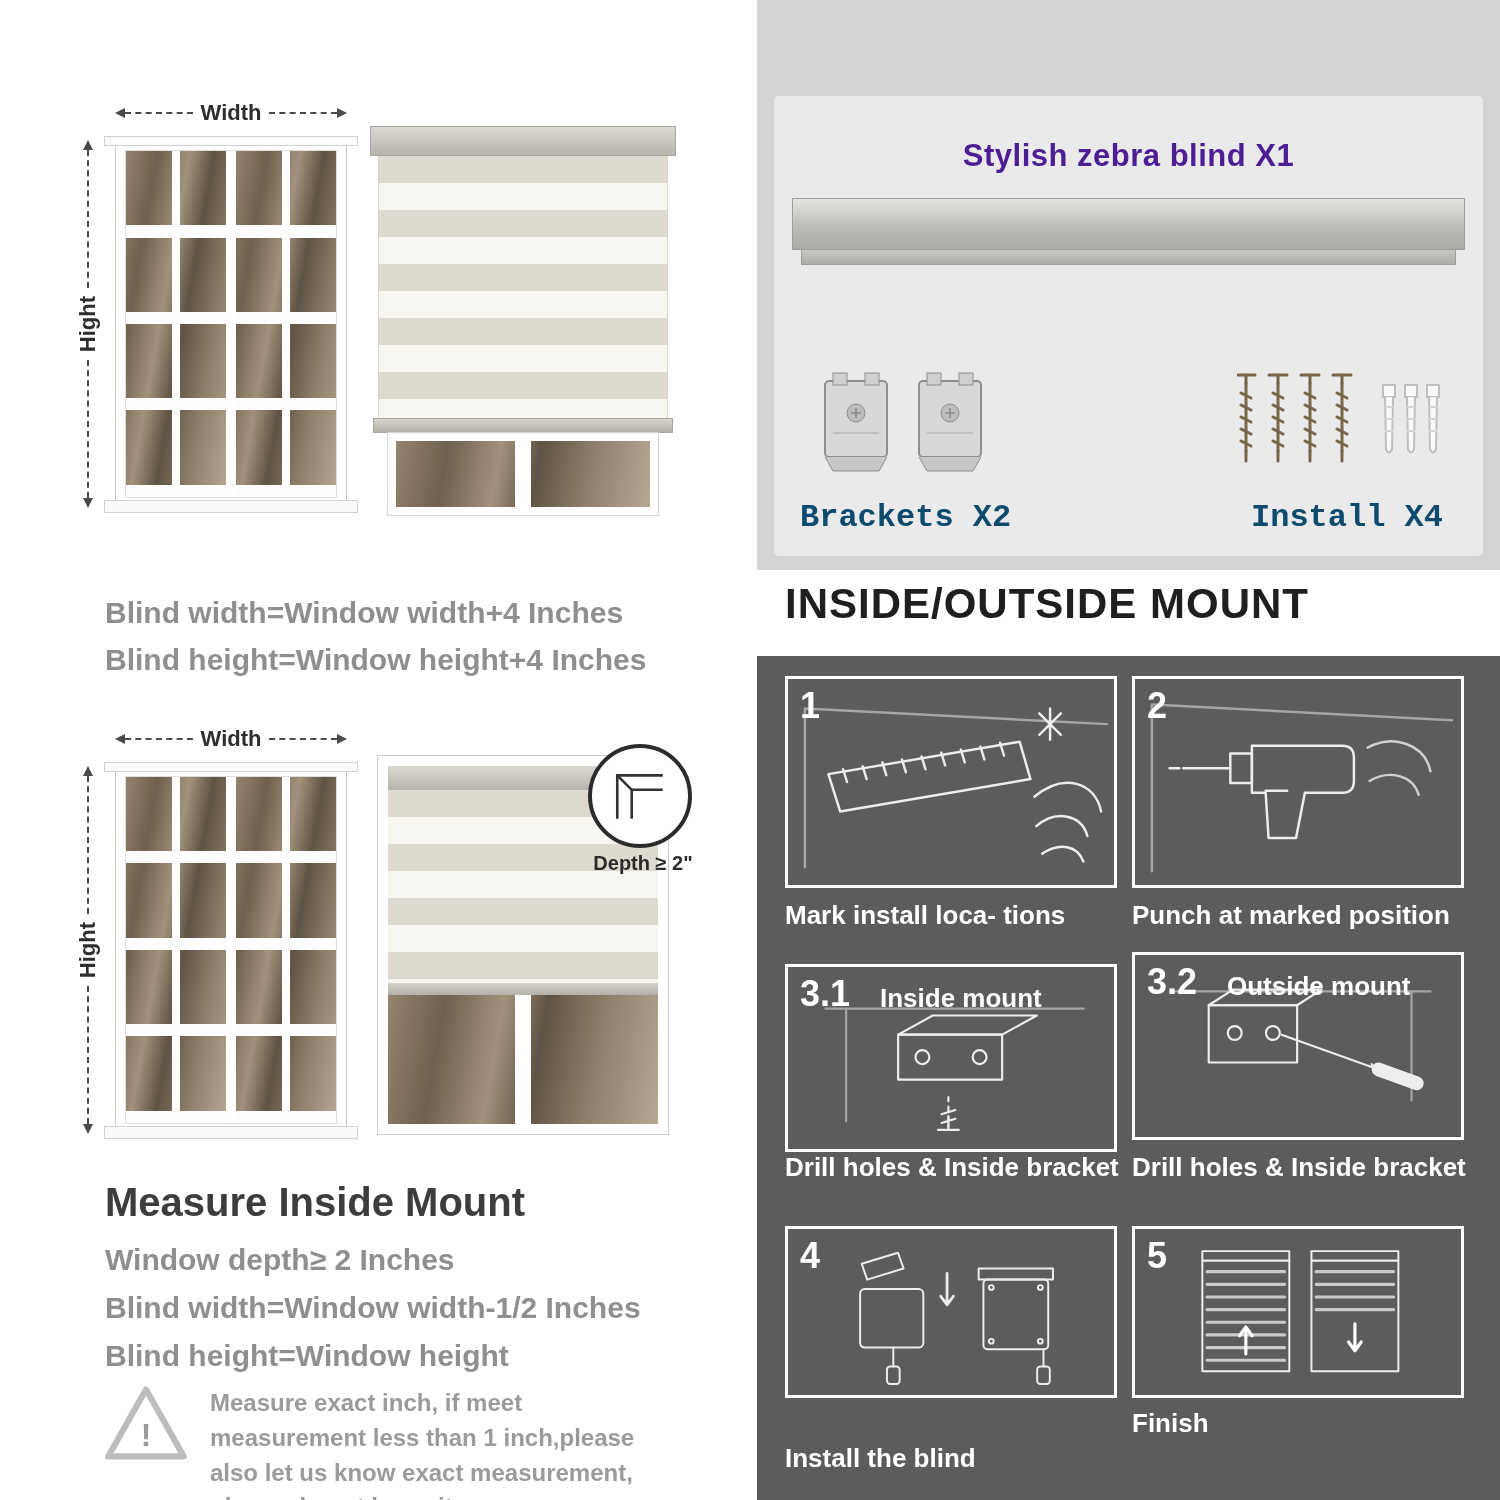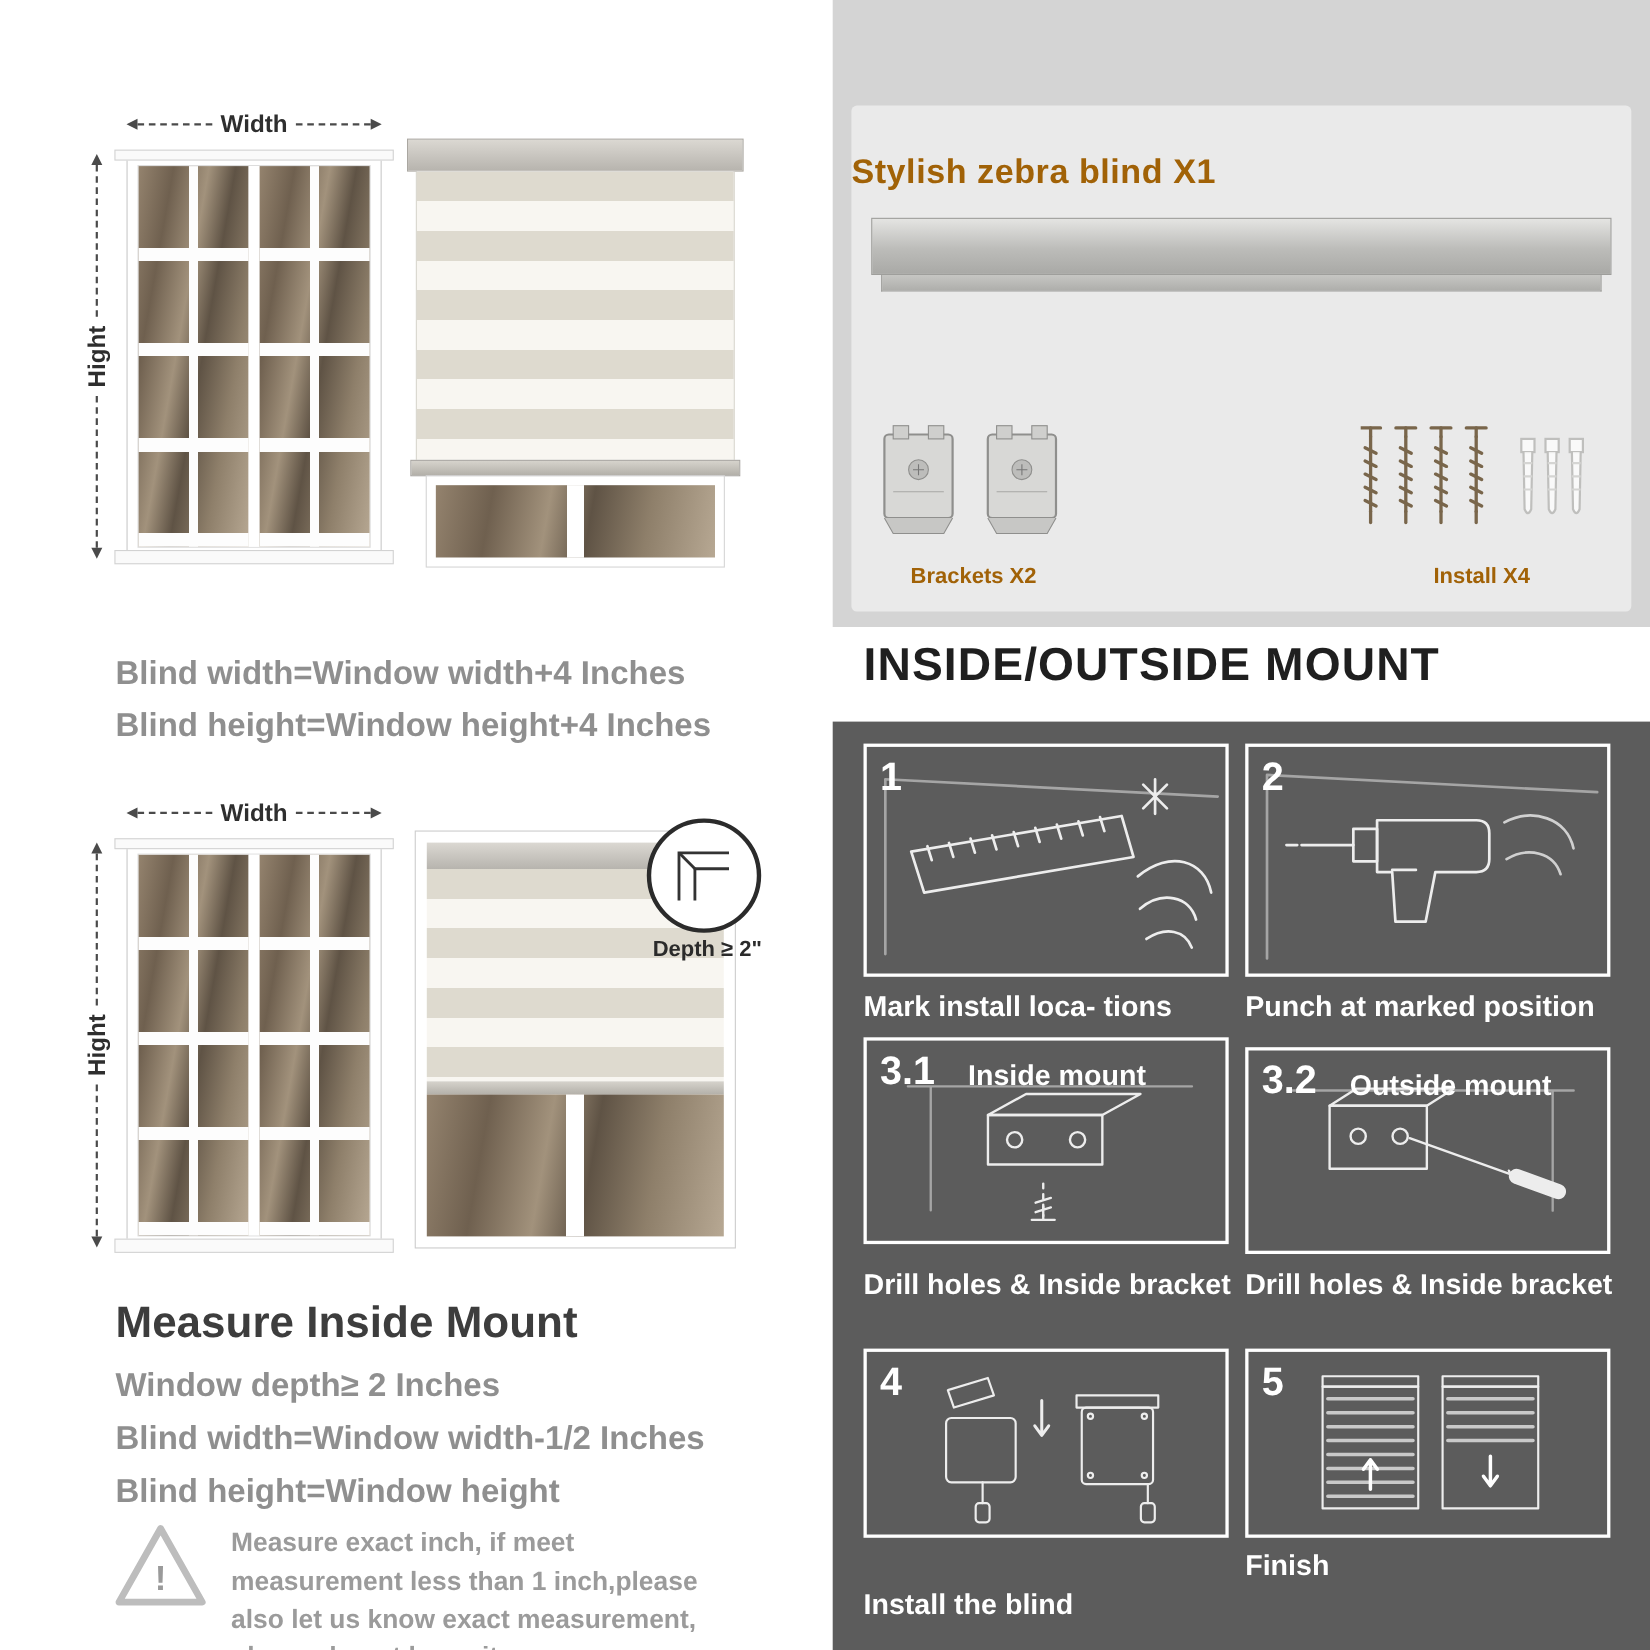--- a/index.html
+++ b/index.html
@@ -76,27 +76,27 @@
   
   .warn { position:absolute; display:flex; gap:20px; align-items:flex-start; width:580px; }
   .warn-text { font-size:24px; font-weight:bold; color:#9b9b9b; line-height:1.45; max-width:460px; padding-top:4px; }
 
   
   .included { position:absolute; left:757px; top:0; width:743px; height:570px; background:#d4d4d4; }
   .inc-pill { position:absolute; left:28px; top:22px; width:440px; height:56px; background:#dcdcdc; border-radius:10px;
     color:rgba(255,255,255,0.95); font-size:38px; font-weight:bold; letter-spacing:2px;
     display:flex; align-items:center; padding-left:24px; }
   .inc-panel { position:absolute; left:17px; top:96px; right:17px; bottom:14px; background:#eaeaea; border-radius:5px; }
-  .blind-name { text-align:left; margin-top:42px; font-size:31px; font-weight:bold; color:#a16207; letter-spacing:.5px; }
+  .blind-name { text-align:center; margin-top:42px; font-size:31px; font-weight:bold; color:#4c1d95; letter-spacing:.5px; }
   .rail { margin:24px 18px 0; }
   .rail-main { height:52px; background:linear-gradient(#e4e4e2,#bcbcb9 55%,#a9a9a6); border:1px solid #9e9e9b; }
   .rail-lip { height:15px; margin:0 9px; background:linear-gradient(#c6c6c3,#aeaeab); border:1px solid #9e9e9b; border-top:none; }
   .inc-items { position:absolute; left:26px; right:26px; bottom:20px; display:flex; justify-content:space-between; align-items:flex-end; }
   .inc-item { display:flex; flex-direction:column; align-items:center; gap:16px; }
-  .inc-label { font-size:20px; font-weight:bold; color:#a16207; white-space:nowrap; }
+  .inc-label { font-size:32px; font-weight:bold; color:#0c4a6e; white-space:nowrap;font-family:Liberation Mono, monospace; }
 
   
   .mount-head { position:absolute; left:757px; top:570px; width:743px; height:68px; background:#fff;
     display:flex; align-items:center; padding-left:28px; font-size:42px; font-weight:bold; color:#1f1f1f; letter-spacing:1px; }
   .mount-panel { position:absolute; left:757px; top:656px; width:743px; height:844px; background:#5c5c5c; }
   .step-box { position:absolute; border:3px solid #fff; }
   .step-num { position:absolute; top:6px; left:12px; font-size:36px; font-weight:bold; color:#fff; z-index:2; }
   .step-label { position:absolute; top:16px; left:92px; font-size:26px; font-weight:bold; color:#fff; z-index:2; }
   .step-cap { position:absolute; font-size:26px; font-weight:bold; color:#fff; }
   .step-art { position:absolute; left:0; top:0; width:100%; height:100%; }
@@ -275,21 +275,21 @@
           <path d="M118 68 h92 q12 0 12 12 v24 q0 12 -12 12 h-38 l-9 46 h-28 l-3 -46 h-14 z"></path>
           <path d="M96 76 h22 v30 h-22 z"></path>
           <path d="M48 91 h48 M34 91 h10"></path>
           <path d="M132 114 h22"></path>
           <path d="M236 70 C262 56 294 66 300 94" opacity="0.8"></path>
           <path d="M238 104 C258 92 282 98 288 118" opacity="0.8"></path>
         </g>
       </svg>
     </div>
 
-    <div class="step-box" style="left:28px;top:287px;width:332px;height:188px;">
+    <div class="step-box" style="left:28px;top:308px;width:332px;height:188px;">
       <span class="step-num">3.1</span>
       <span class="step-label">Inside mount</span>
       <svg class="step-art" viewBox="0 0 330 210">
         <g fill="none" stroke="#ededed" stroke-width="2.5" stroke-linecap="round" stroke-linejoin="round">
           <path d="M20 48 H318 M44 48 V178" opacity="0.5"></path>
           <path d="M104 78 L144 56 H264 L224 78 Z"></path>
           <path d="M104 78 H224 V130 H104 Z"></path>
           <circle cx="132" cy="104" r="8"></circle>
           <circle cx="198" cy="104" r="8"></circle>
           <path d="M162 150 V184" stroke-dasharray="5 6"></path>

